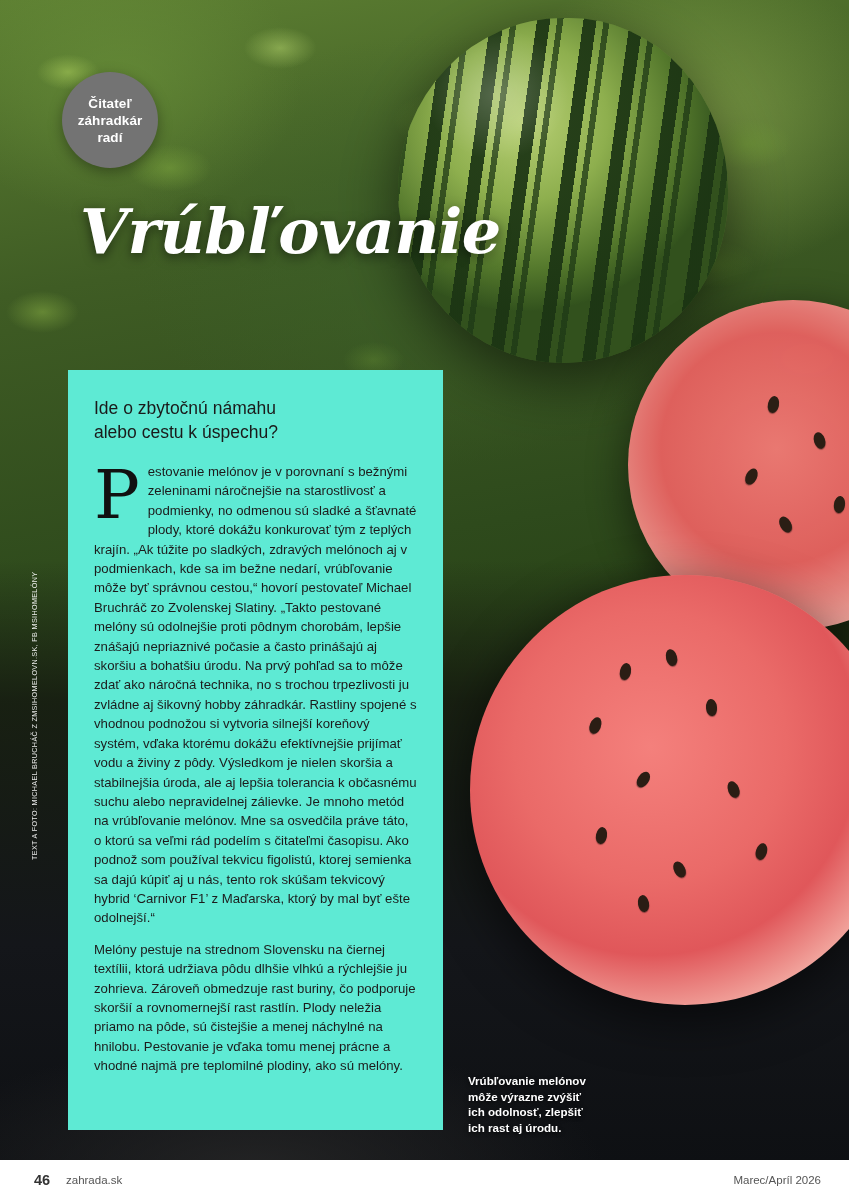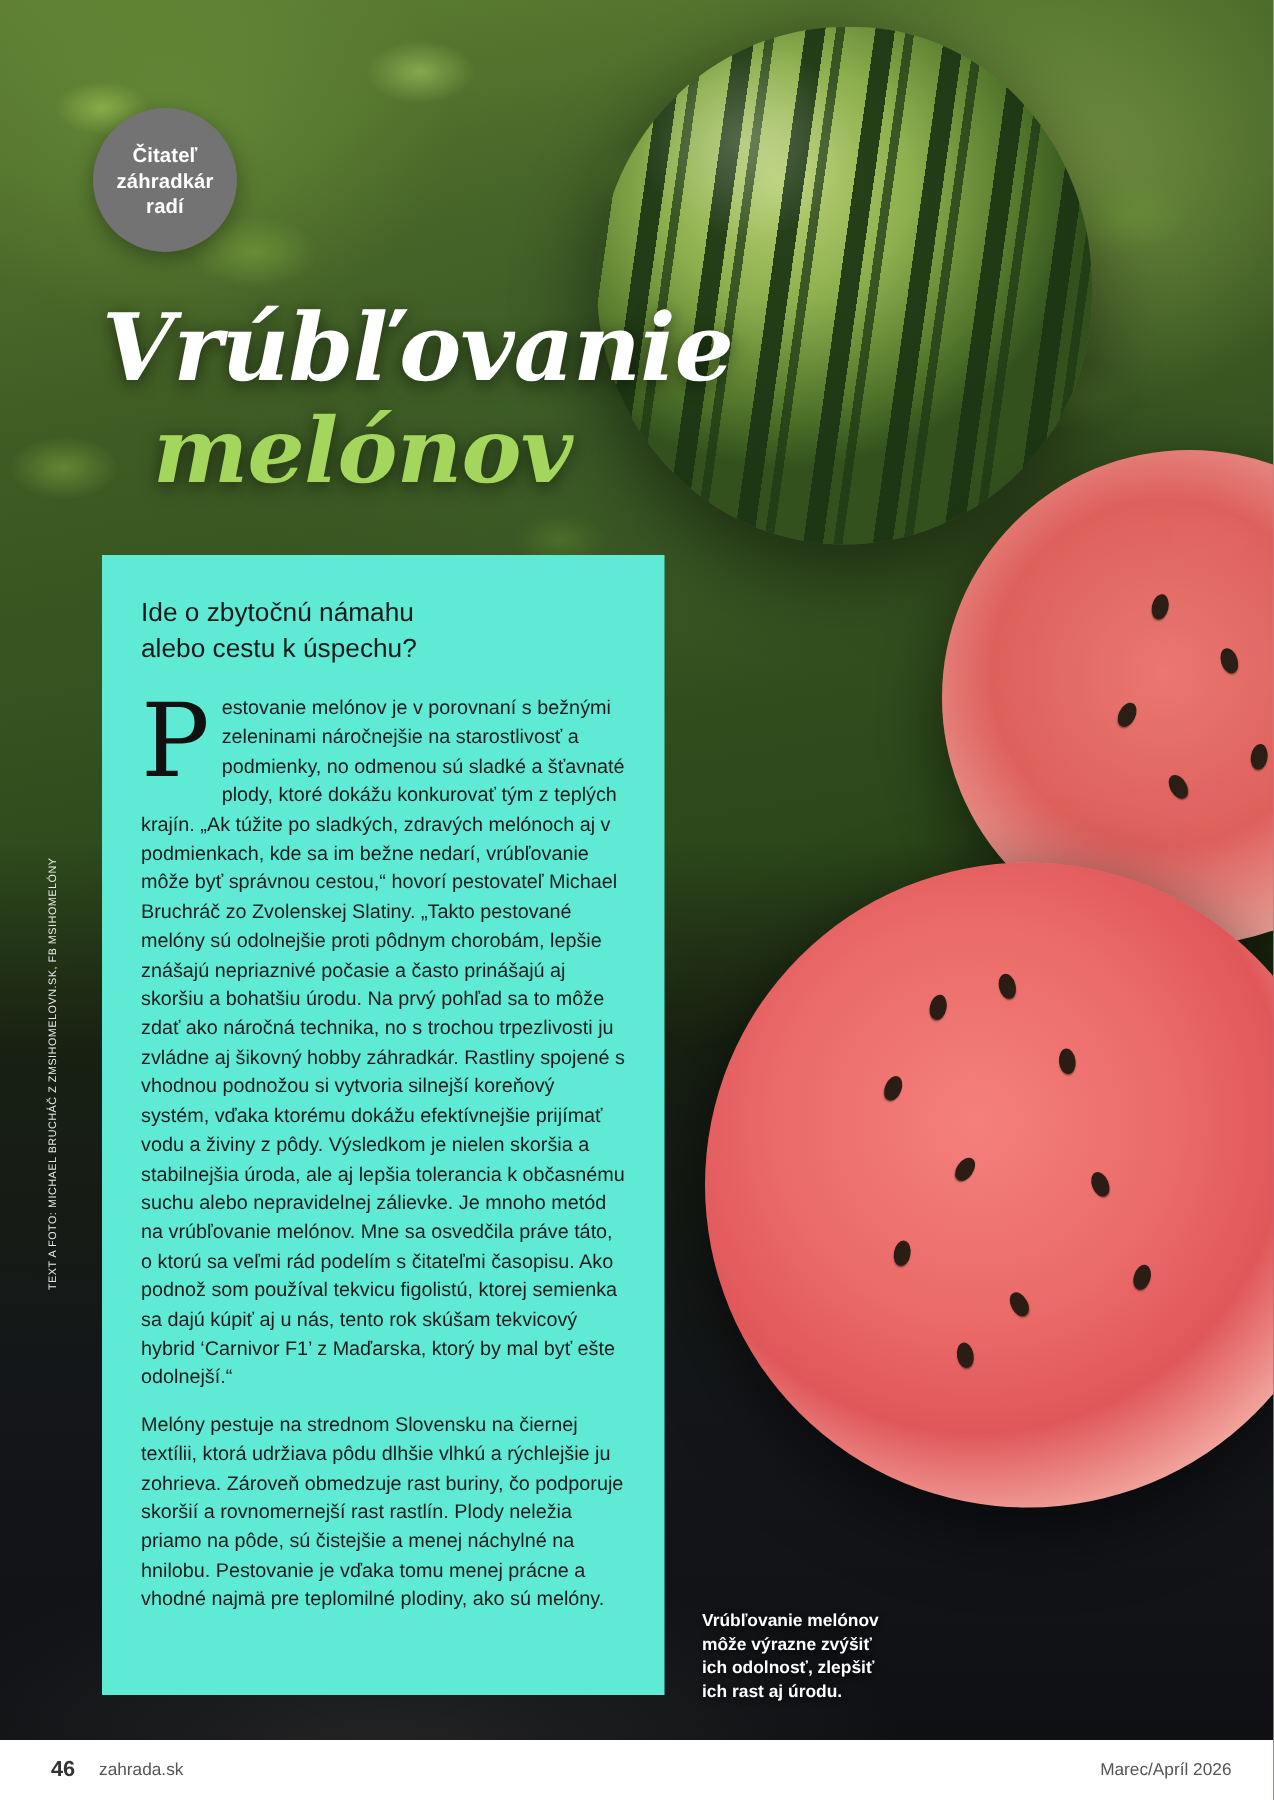--- a/index.html
+++ b/index.html
@@ -108,21 +108,21 @@
     display: block;
     color: #ffffff;
     font-weight: 700;
     font-size: 13.5px;
     line-height: 17px;
     letter-spacing: .1px;
   }
 
   
   .headline {
-    position: absolute; left: 68px; top: 198px; width: 560px;
+    position: absolute; left: 80px; top: 198px; width: 560px;
   }
   .headline .l1 {
     font-family: "DejaVu Serif", serif;
     font-style: italic;
     font-weight: 700;
     font-size: 62px;
     line-height: 68px;
     color: #ffffff;
     text-shadow: 0 3px 12px rgba(0,0,0,.55);
     letter-spacing: -.5px;
@@ -255,21 +255,20 @@
   <div class="badge">
     <div>
       <span>Čitateľ</span>
       <span>záhradkár</span>
       <span>radí</span>
     </div>
   </div>
 
   <div class="headline">
     <div class="l1">Vrúbľovanie</div>
-    <div class="l2">melónov</div>
   </div>
 
   <div class="panel">
     <h2>
       <span>Ide o zbytočnú námahu</span><br>
       <span>alebo cestu k úspechu?</span>
     </h2>
     <div class="body">
       <span class="dropcap">P</span>
       <p>estovanie melónov je v porovnaní s bežnými zeleninami náročnejšie na starostlivosť a podmienky, no odmenou sú sladké a šťavnaté plody, ktoré dokážu konkurovať tým z teplých krajín. „Ak túžite po sladkých, zdravých melónoch aj v podmienkach, kde sa im bežne nedarí, vrúbľovanie môže byť správnou cestou,“ hovorí pestovateľ Michael Bruchráč zo Zvolenskej Slatiny. „Takto pestované melóny sú odolnejšie proti pôdnym chorobám, lepšie znášajú nepriaznivé počasie a často prinášajú aj skoršiu a bohatšiu úrodu. Na prvý pohľad sa to môže zdať ako náročná technika, no s trochou trpezlivosti ju zvládne aj šikovný hobby záhradkár. Rastliny spojené s vhodnou podnožou si vytvoria silnejší koreňový systém, vďaka ktorému dokážu efektívnejšie prijímať vodu a živiny z pôdy. Výsledkom je nielen skoršia a stabilnejšia úroda, ale aj lepšia tolerancia k občasnému suchu alebo nepravidelnej zálievke. Je mnoho metód na vrúbľovanie melónov. Mne sa osvedčila práve táto, o ktorú sa veľmi rád podelím s čitateľmi časopisu. Ako podnož som používal tekvicu figolistú, ktorej semienka sa dajú kúpiť aj u nás, tento rok skúšam tekvicový hybrid ‘Carnivor F1’ z Maďarska, ktorý by mal byť ešte odolnejší.“</p>

